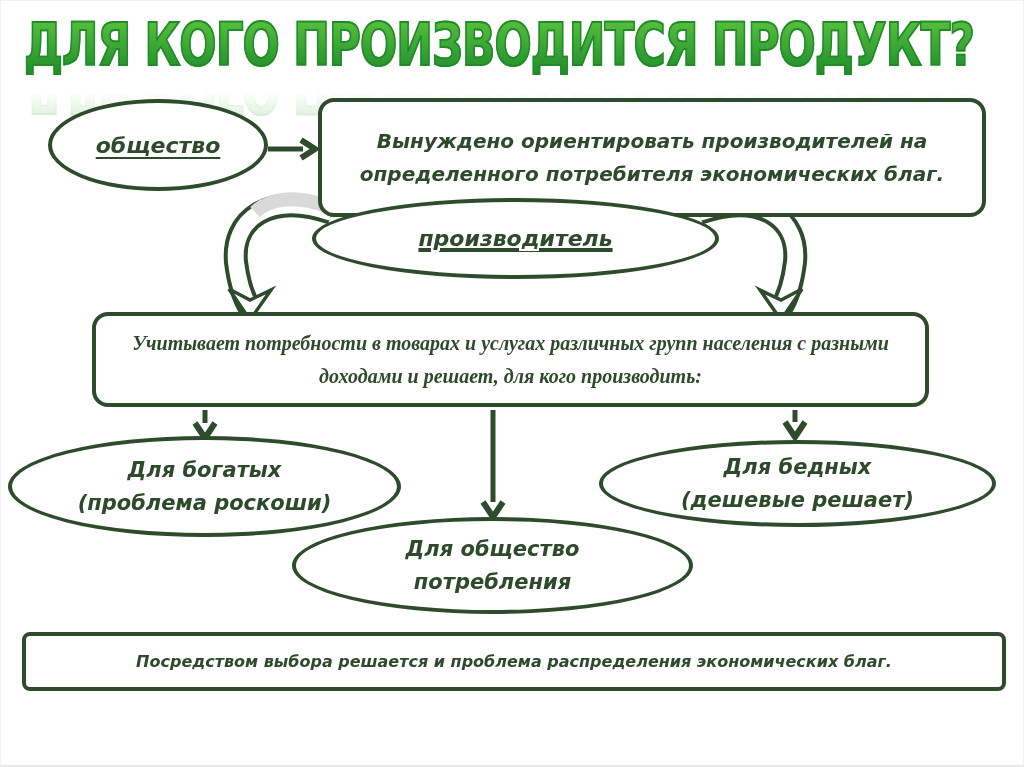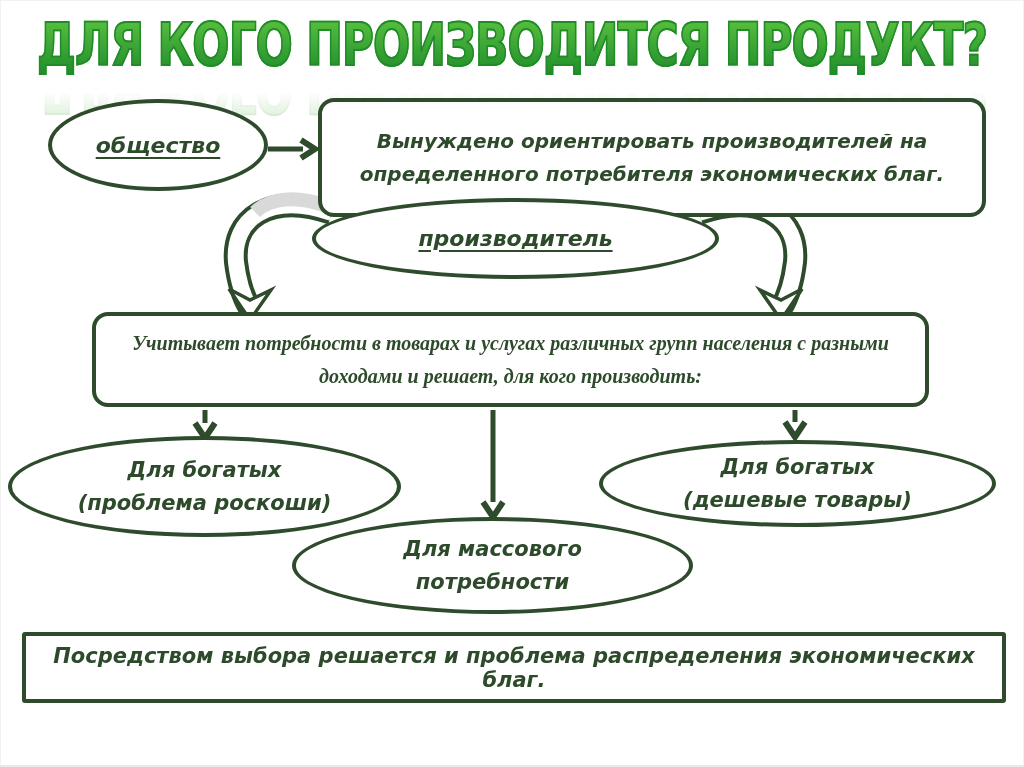--- a/index.html
+++ b/index.html
@@ -14,21 +14,21 @@
   html,body{margin:0;padding:0;}
   body{background:#ffffff;font-family:"DejaVu Sans","Liberation Sans",sans-serif;}
   .slide{
     position:relative;width:1024px;height:767px;overflow:hidden;
     background:var(--bg,#fff);
     box-shadow:inset 0 0 0 1px #f1f1f1;
   }
   .slide::after{content:"";position:absolute;left:0;right:0;bottom:0;height:2px;background:#eaeaea;}
 
   
-  .title-block{position:absolute;top:14px;left:0;width:100%;text-align:center;pointer-events:none;}
+  .title-block{position:absolute;top:14px;left:0;width:100%;text-align:left;pointer-events:none;}
   .title-scale{display:inline-block;transform-origin:top center;}
   .title-text{
     white-space:nowrap;
     font-weight:bold;
     font-size:46px;
     letter-spacing:-1px;
     line-height:1.05;
     color:var(--title-mid,#3aa436);
     -webkit-text-stroke:1.5px var(--title-dark,#1f8c28);
   }
@@ -57,30 +57,30 @@
     font-weight:bold;font-style:italic;
     z-index:2;
   }
   .ellipse{border-radius:50%;}
   .roundbox{border-radius:16px;}
   .label-underline{text-decoration:underline;text-decoration-thickness:2px;text-underline-offset:4px;}
 
   .ellipse-society   {left:48px;  top:99px;  width:220px; height:92px; font-size:22px;}
   .box-society       {left:318px; top:98px;  width:668px; height:119px; font-size:20px; line-height:1.62;}
   .box-society .inner{max-width:600px;}
-  .ellipse-producer  {left:312px; top:198px; width:407px; height:81px; font-size:22px;}
+  .ellipse-producer  {left:312px; top:198px; width:407px; height:81px; font-size:22px;text-decoration:underline;}
   .box-producer      {left:92px;  top:312px; width:837px; height:95px; font-size:20px; line-height:1.62;}
   .box-producer .inner{max-width:790px;font-family:Liberation Serif, serif;}
   .ellipse-rich      {left:8px;   top:436px; width:393px; height:101px;font-size:21px; line-height:1.55;}
   .ellipse-rich .inner{max-width:255px;}
   .ellipse-poor      {left:599px; top:440px; width:397px; height:87px; font-size:21px; line-height:1.55;}
   .ellipse-poor .inner{max-width:262px;}
   .ellipse-mass      {left:292px; top:517px; width:401px; height:97px; font-size:21px; line-height:1.55;}
   .ellipse-mass .inner{max-width:225px;}
-  .box-conclusion    {left:22px;  top:632px; width:984px; height:71px; font-size:21px; border-radius:3px;}
+  .box-conclusion    {left:22px;  top:632px; width:984px; height:59px; font-size:16px; border-radius:8px;}
 
   
   .connectors{position:absolute;left:0;top:0;width:1024px;height:767px;z-index:1;}
   .stroke{stroke:var(--outline,#2e4b2c);fill:none;}
   .white-stroke{stroke:#ffffff;fill:none;}
   .shade-stroke{stroke:var(--ribbon-shade,#d9d9d9);fill:none;}
   .hollow-head{fill:#ffffff;stroke:var(--outline,#2e4b2c);stroke-width:3.5;stroke-linejoin:miter;}
   .chevron{stroke:var(--outline,#2e4b2c);fill:none;stroke-width:6;stroke-linejoin:miter;stroke-linecap:butt;}
 </style>
 </head>
@@ -146,24 +146,24 @@
 
   <div class="shape roundbox box-producer">
     <div class="inner">Учитывает потребности в товарах и услугах различных групп населения с разными доходами и решает, для кого производить:</div>
   </div>
 
   <div class="shape ellipse ellipse-rich">
     <div class="inner">Для богатых (проблема роскоши)</div>
   </div>
 
   <div class="shape ellipse ellipse-poor">
-    <div class="inner">Для богатых (дешевые товары)</div>
+    <div class="inner">Для бедных (дешевые решает)</div>
   </div>
 
   <div class="shape ellipse ellipse-mass">
-    <div class="inner">Для массового потребности</div>
+    <div class="inner">Для общество потребления</div>
   </div>
 
   <div class="shape box-conclusion">
     <div>Посредством выбора решается и проблема распределения экономических благ.</div>
   </div>
 
 </div>
 
 </body></html>

